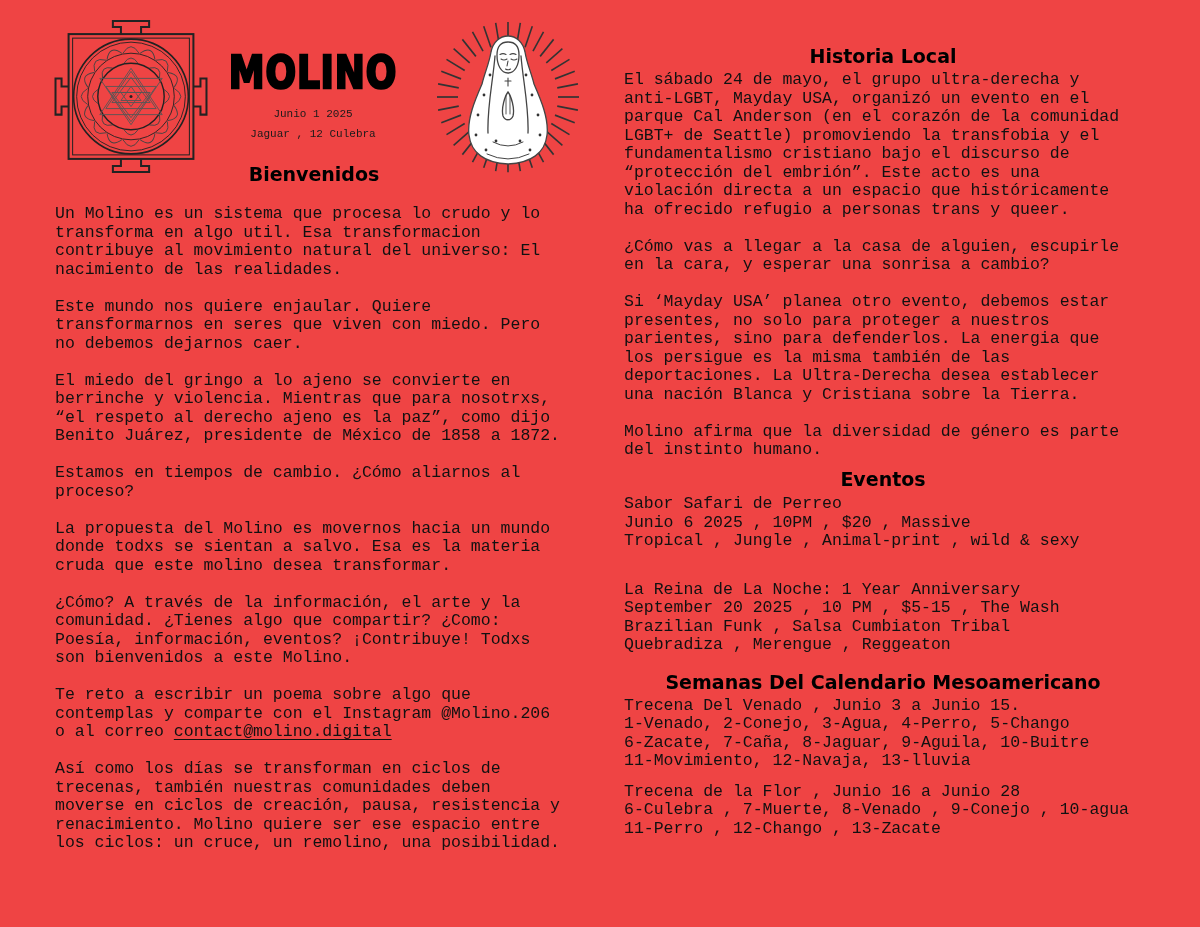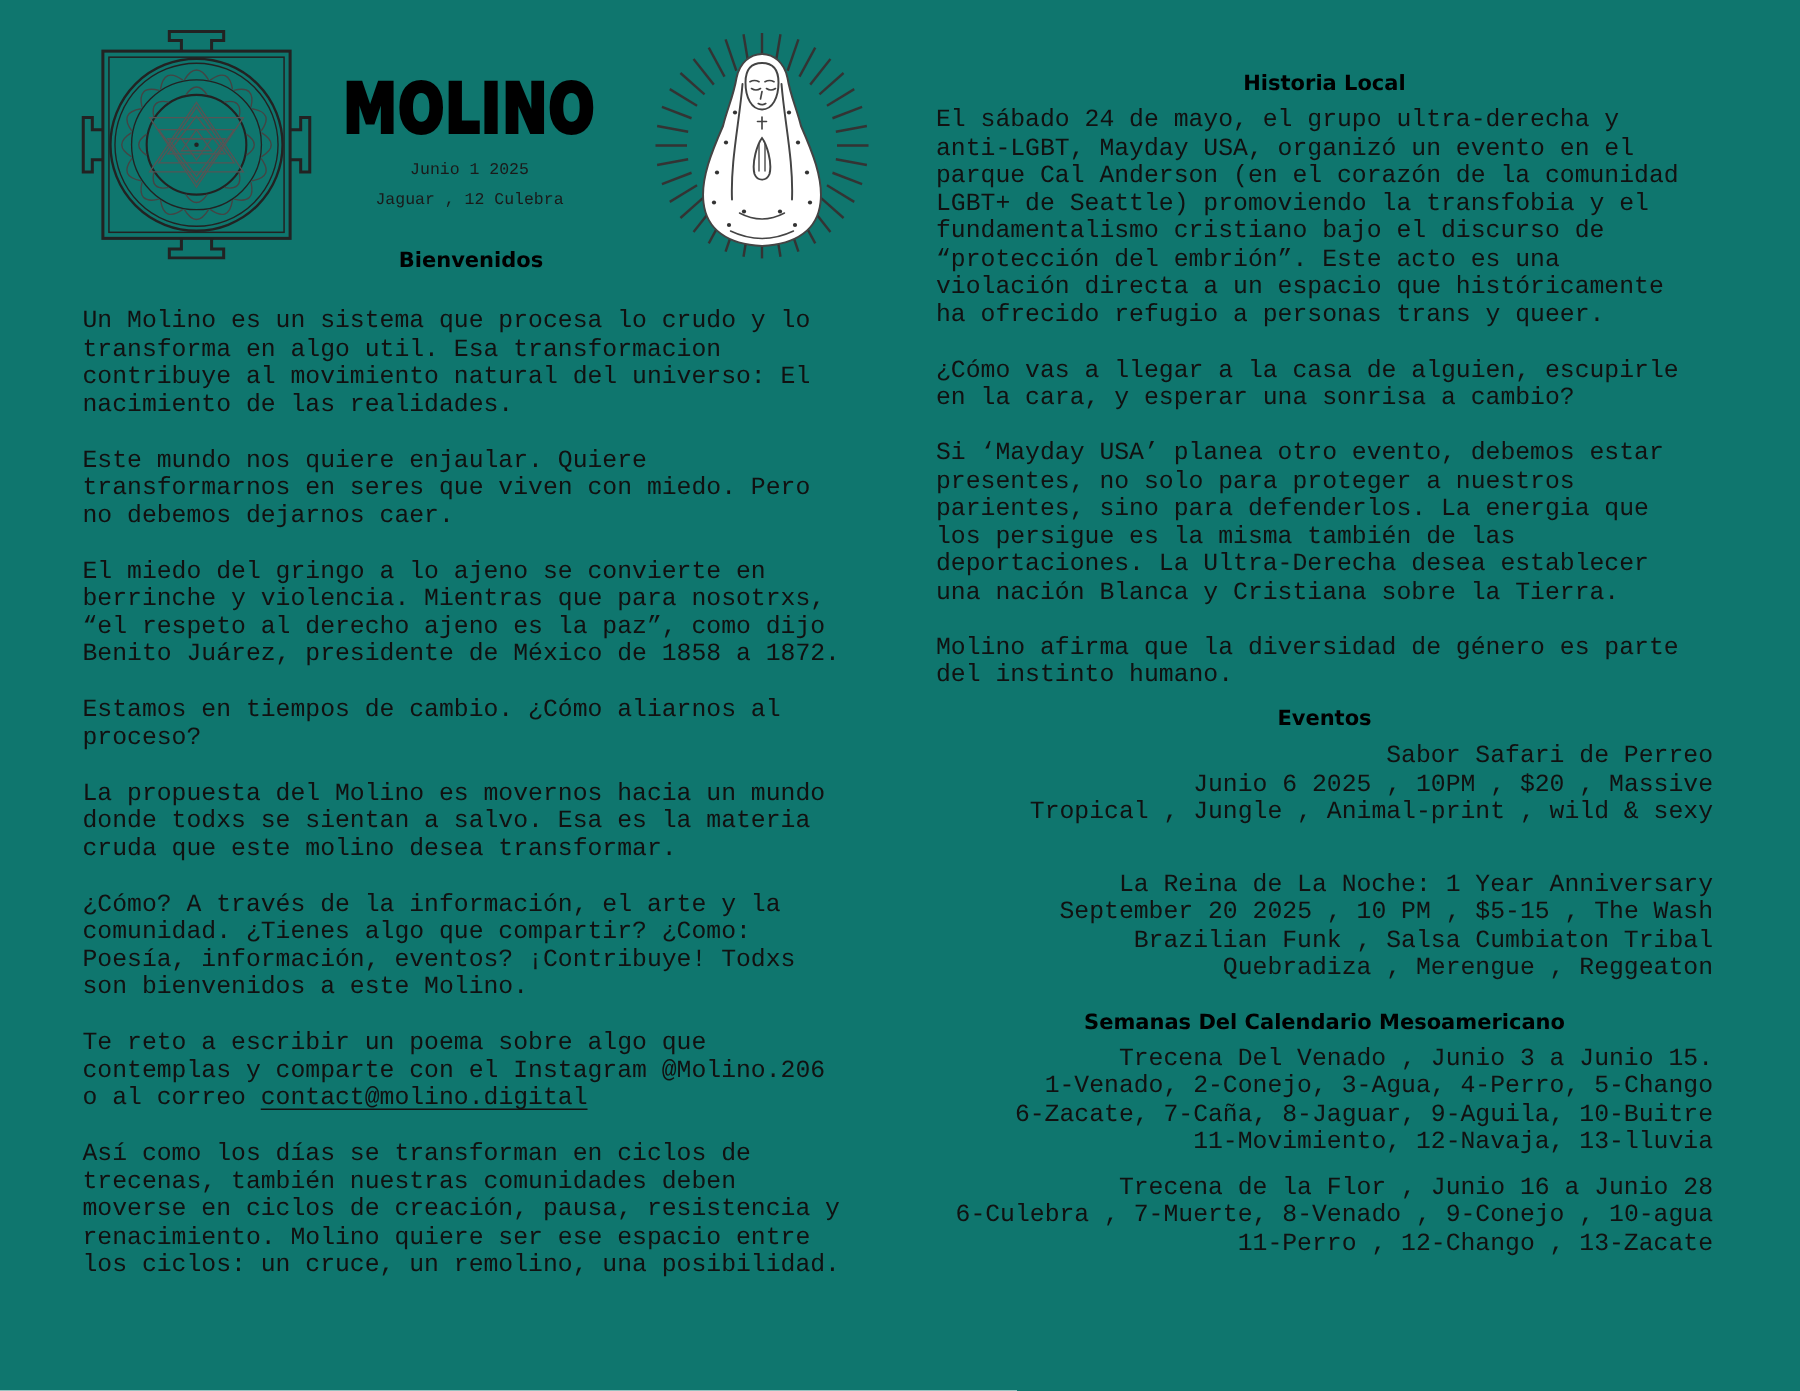--- a/index.html
+++ b/index.html
@@ -1,47 +1,47 @@
 <!DOCTYPE html>
 <html><head>
 <meta charset="utf-8">
 <style>
   html,body { margin:0; padding:0; background:#fff; }
   .page {
-    position:relative; width:1200px; height:927px; background:#0f766e;
+    position:relative; width:1200px; height:927px; background:#ef4444;
     font-family:"Liberation Mono", monospace; color:#111; overflow:hidden;
   }
   
   .yantra    { position:absolute; left:50px; top:20px; width:162px; height:153px; }
   .guadalupe { position:absolute; left:426px; top:22px; width:164px; height:152px; }
   .masthead  { position:absolute; left:205px; top:52px; width:216px; text-align:center; }
   .molino-title {
     font-family:"DejaVu Sans", sans-serif; font-weight:bold; font-size:45px; line-height:42px;
     color:#000; -webkit-text-stroke:2.6px #000; letter-spacing:1px;
     transform:scaleX(0.8); transform-origin:50% 50%; margin-bottom:11px;
   }
   .date-line { font-size:11px; line-height:19.5px; white-space:pre; color:#1a1a1a; }
 
   
   .col { position:absolute; width:518px; font-size:16.5px; line-height:18.5px; }
   .col-left  { left:55px;  top:163px; }
   .col-right { left:624px; top:45px; }
 
   h2 {
-    font-family:"DejaVu Sans", sans-serif; font-weight:bold; font-size:14px;
+    font-family:"DejaVu Sans", sans-serif; font-weight:bold; font-size:19px;
     line-height:22px; margin:0; text-align:center; color:#000;
   }
   .col-left h2 { margin-bottom:20px; }
   .h-first   { margin-bottom:4px; }
   .h-eventos { margin-top:-10px; margin-bottom:5px; }
   .h-semanas { margin-top:16px;  margin-bottom:4px; }
 
   .para { margin:0 0 18.5px 0; white-space:pre-wrap; }
   .para:last-child { margin-bottom:16px; }
-  .cline { text-align:right; white-space:pre; }
+  .cline { text-align:left; white-space:pre; }
   .event-2   { margin-top:30px; }
   .trecena-2 { margin-top:12px; }
   .email-link { color:inherit; text-decoration:underline; text-underline-offset:3px; cursor:pointer; }
 </style>
 </head>
 <body>
 
 <div class="page">
 
   <svg class="yantra" viewBox="0 0 160 152" aria-hidden="true">

